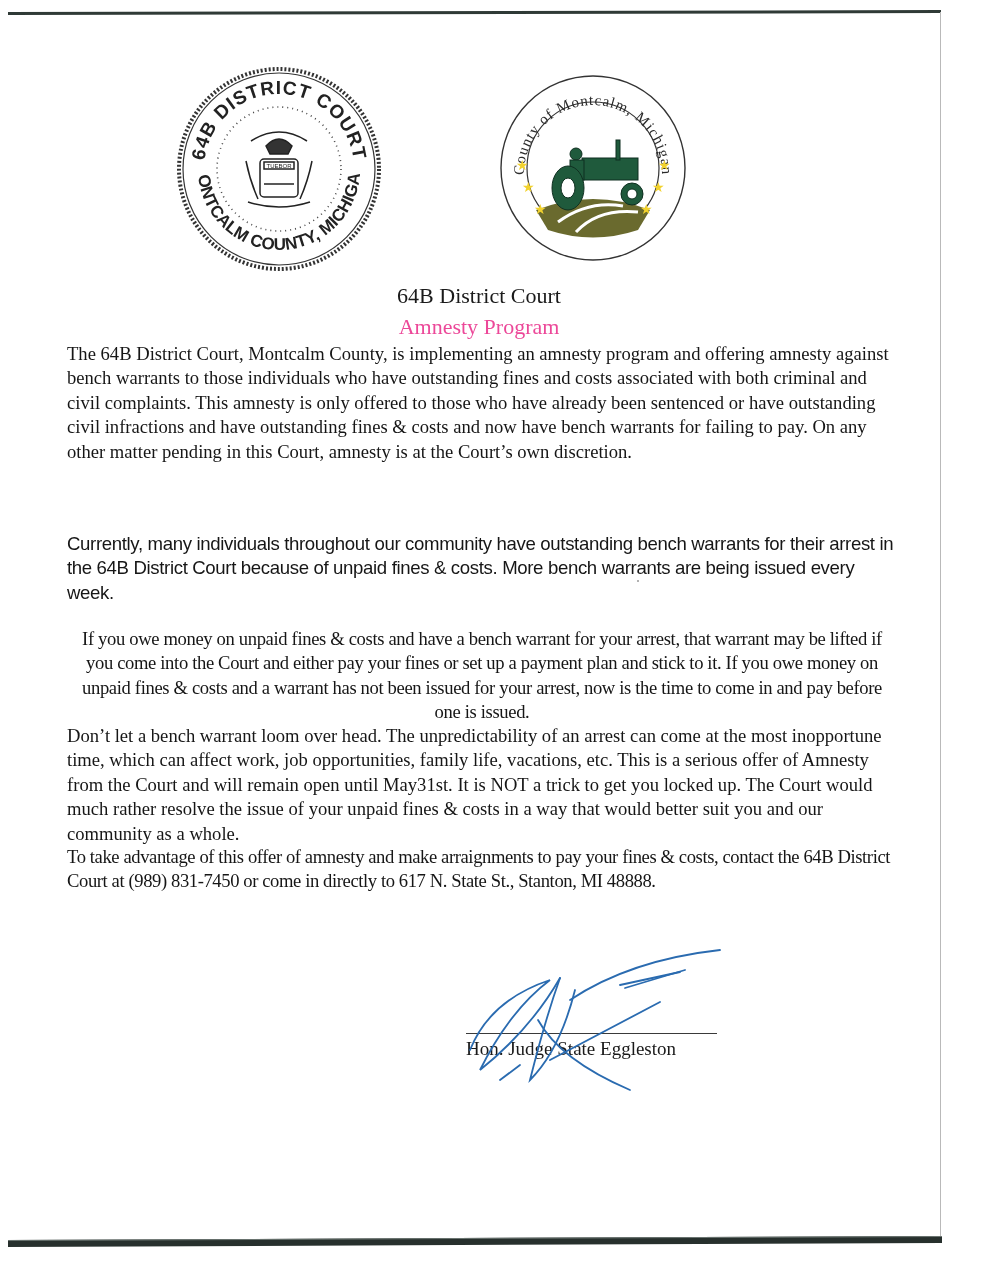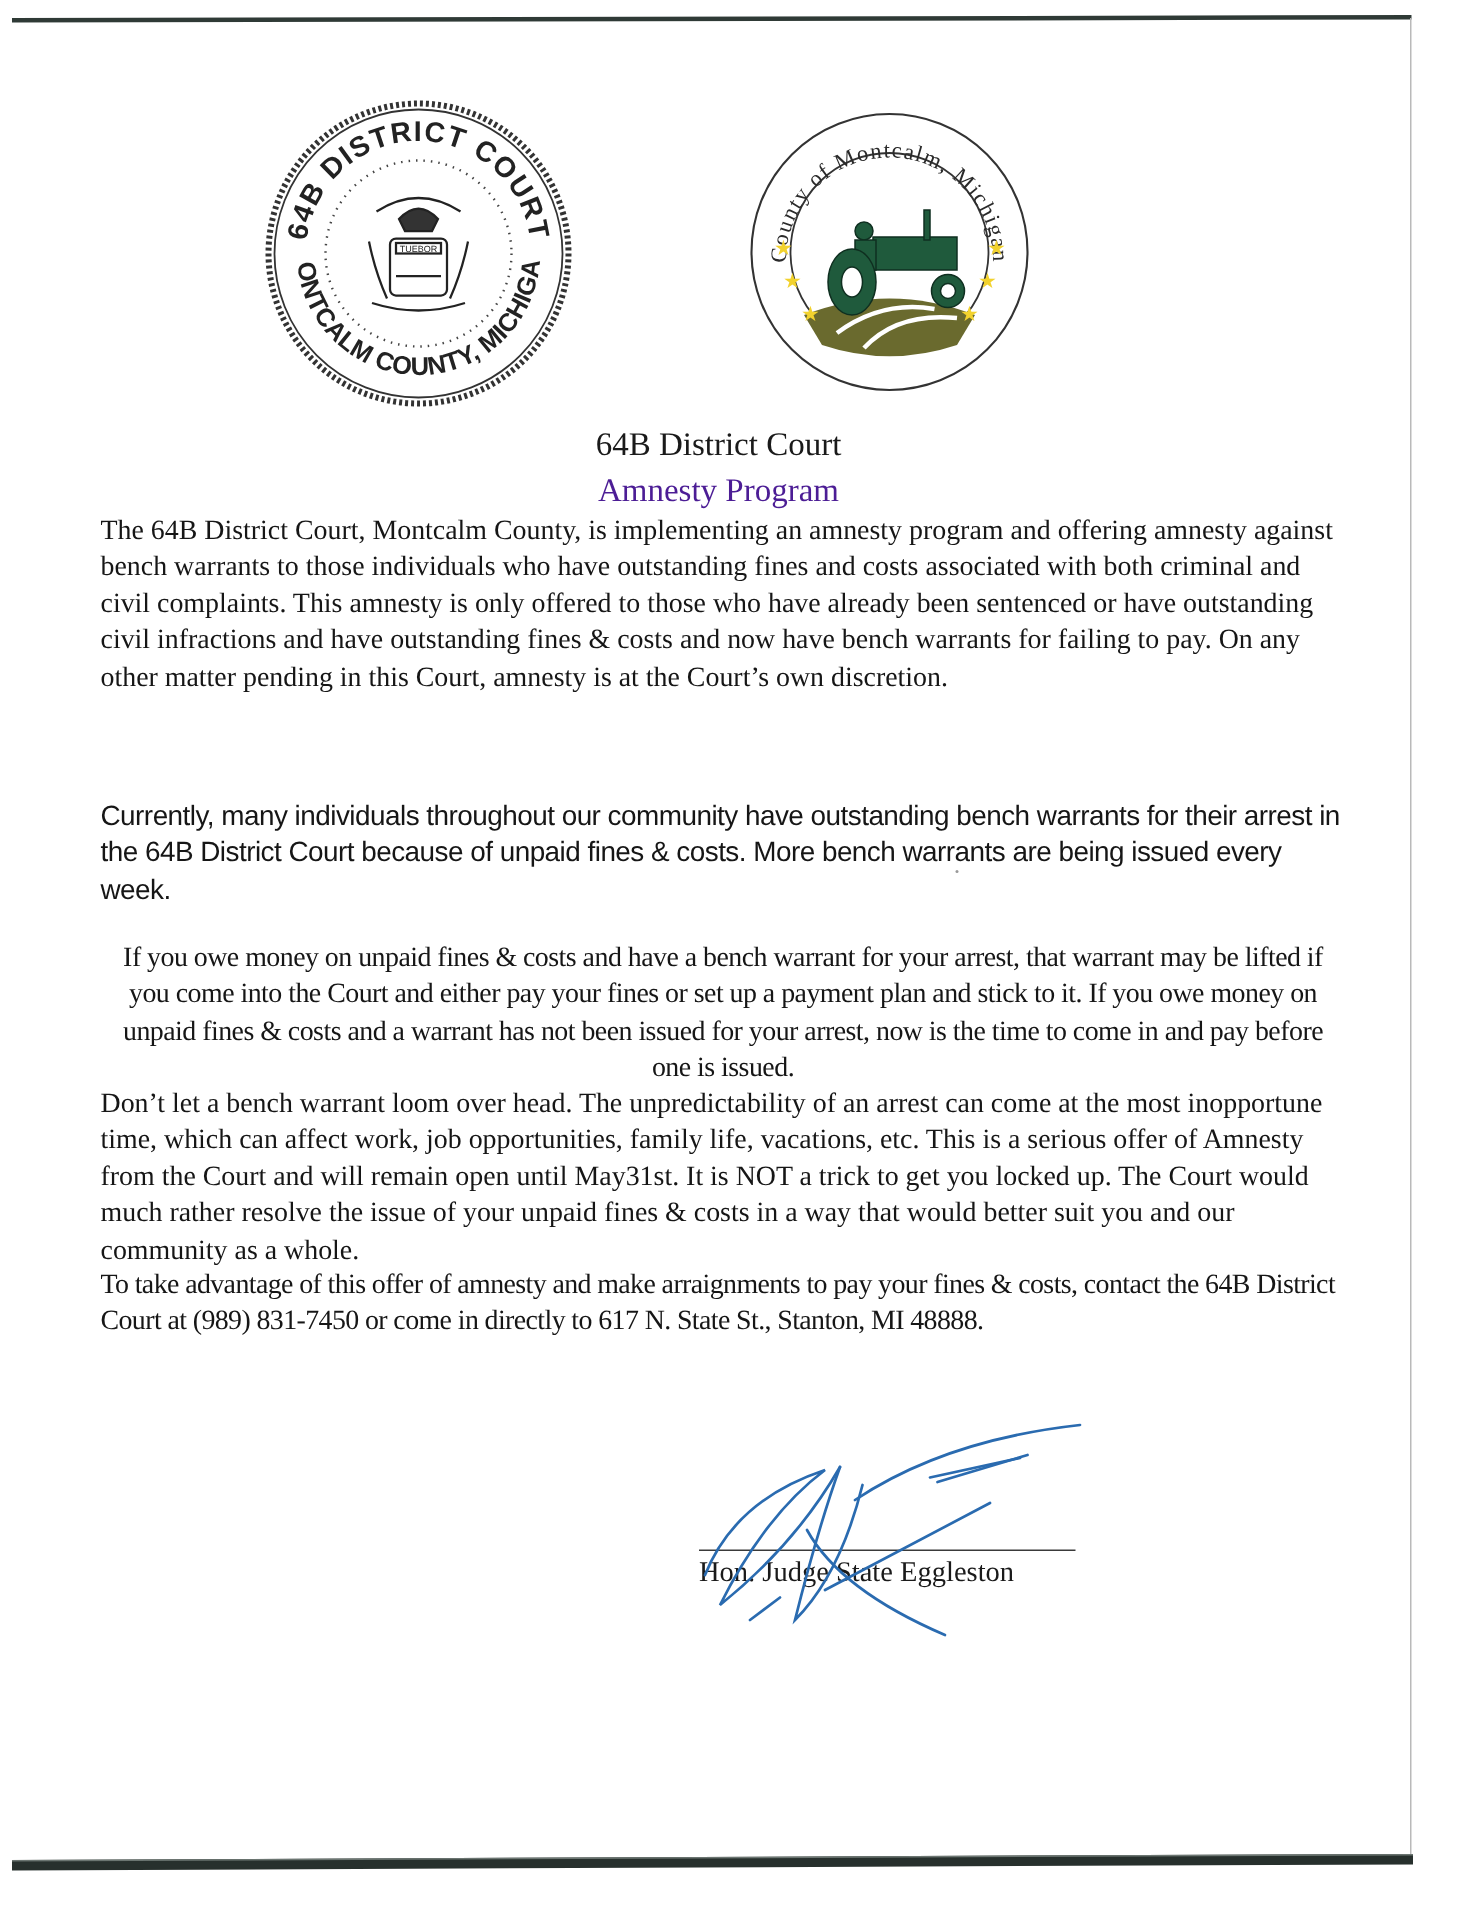--- a/index.html
+++ b/index.html
@@ -22,21 +22,21 @@
     }
     .seal { position: absolute; }
     .seal-court { left: 176px; top: 66px; width: 206px; height: 206px; }
     .seal-county { left: 498px; top: 70px; width: 190px; height: 196px; }
 
     .heading {
       position: absolute; left: 0; width: 958px; text-align: center;
       font-size: 22px; line-height: 30px;
     }
     .heading-1 { top: 281px; color: #1a1a1a; }
-    .heading-2 { top: 312px; color: #4c1d95; }
+    .heading-2 { top: 312px; color: #ec4899; }
 
     .para {
       position: absolute; left: 67px; width: 830px;
       font-size: 18.6px; line-height: 24.4px; margin: 0;
     }
     .p1 { top: 342px; }
     .p2 { top: 532px; font-family: Liberation Sans, sans-serif; letter-spacing: -0.35px; }
     .p3 { top: 627px; letter-spacing: -0.35px; text-align: center; }
     .p4 { top: 724px; }
     .p5 { top: 845px; letter-spacing: -0.4px; }

